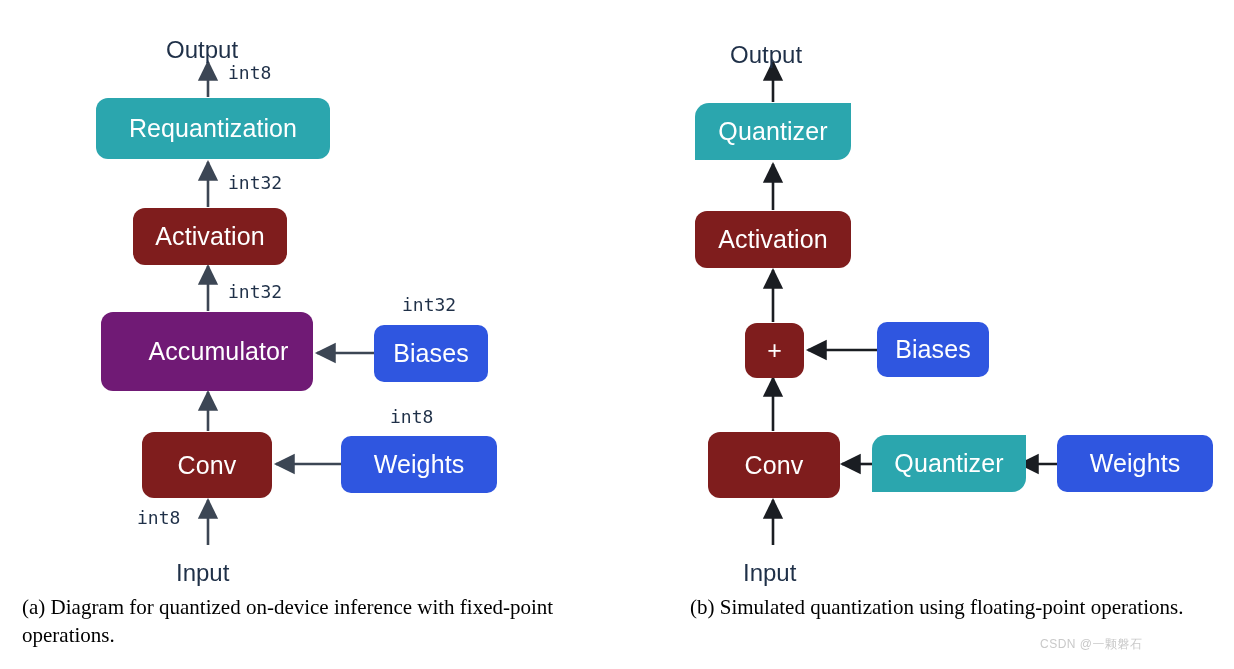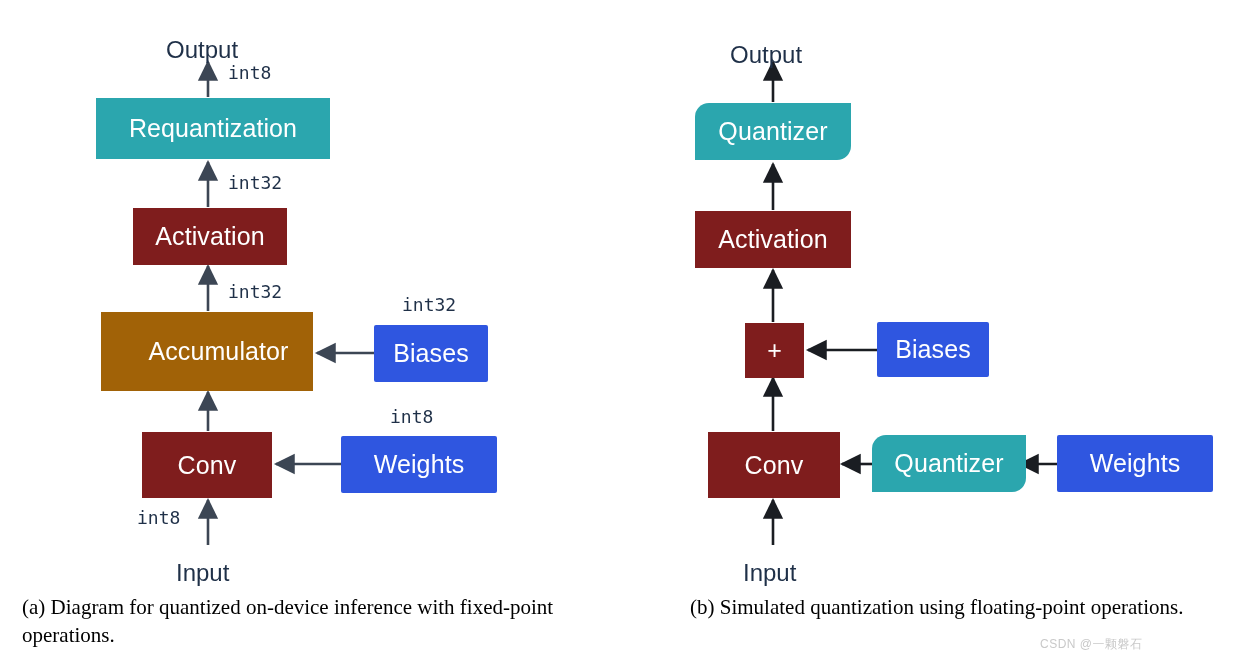--- a/index.html
+++ b/index.html
@@ -36,26 +36,26 @@
     justify-content: center;
     color: #ffffff;
     font-size: 25px;
     line-height: 1;
     letter-spacing: 0.1px;
     box-sizing: border-box;
     white-space: nowrap;
   }
   .node.teal   { background: #2ba6ae; }
   .node.slate  { background: #7f1d1d; text-align: right; }
-  .node.red    { background: #a16207; padding-left: 23px; }
+  .node.red    { background: #701a75; padding-left: 23px; }
   .node.blue   { background: #2f56e0; }
 
-  .r-full  { border-radius: 2px; }
+  .r-full  { border-radius: 10px; }
   .r-diag  { border-radius: 14px 0 14px 0; }
-  .r-none  { border-radius: 0; }
+  .r-none  { border-radius: 12px; }
 
   
   .txt {
     position: absolute;
     color: #1f3048;
     font-size: 24px;
     line-height: 1;
     white-space: nowrap;
     margin-top: 12px;
   }

